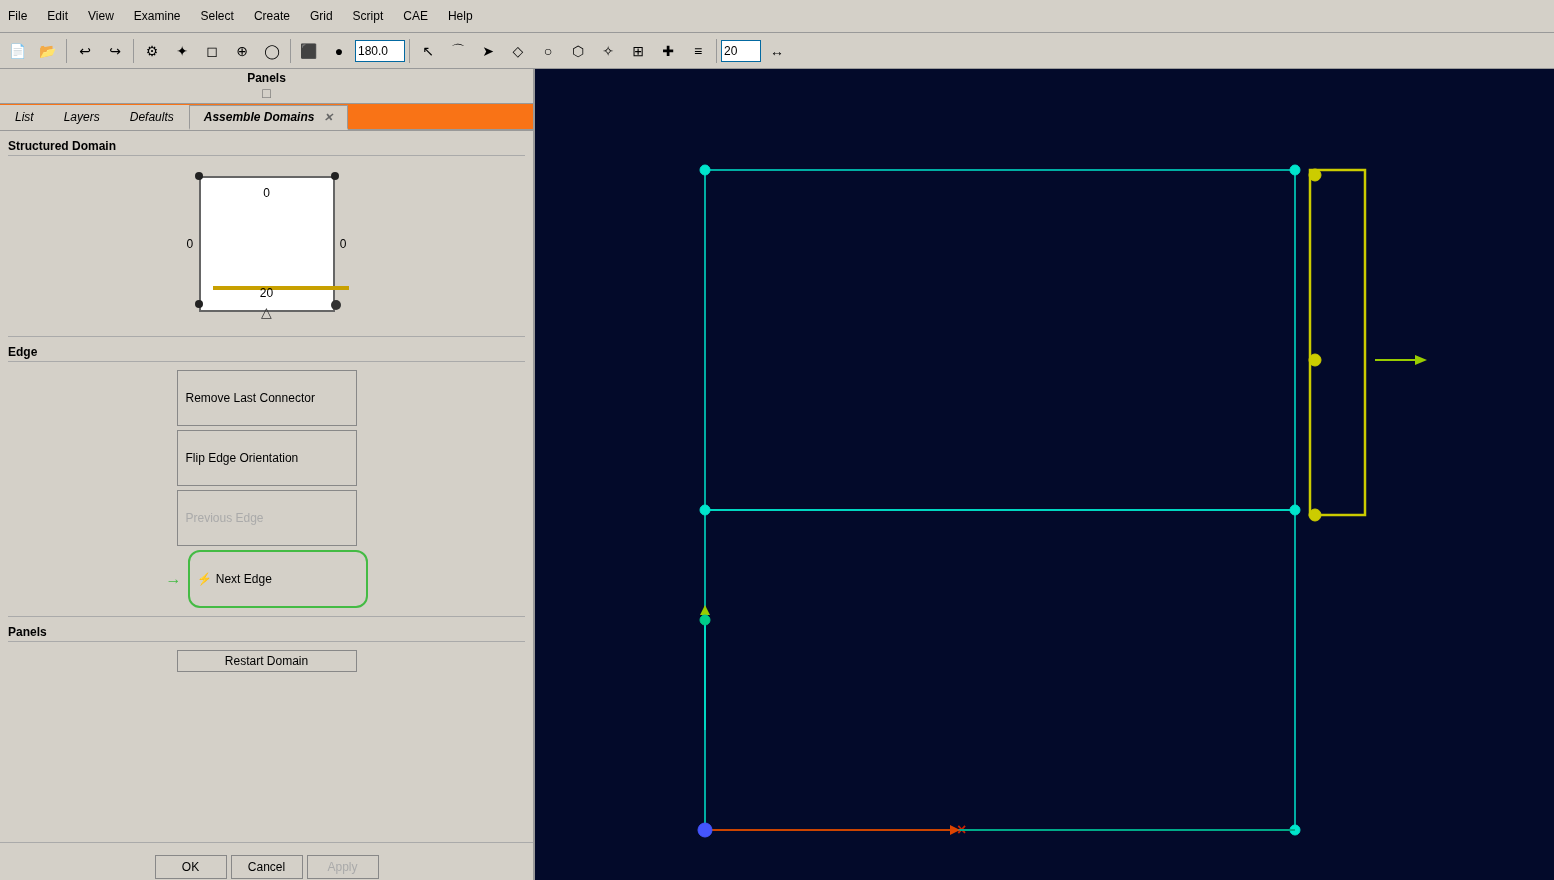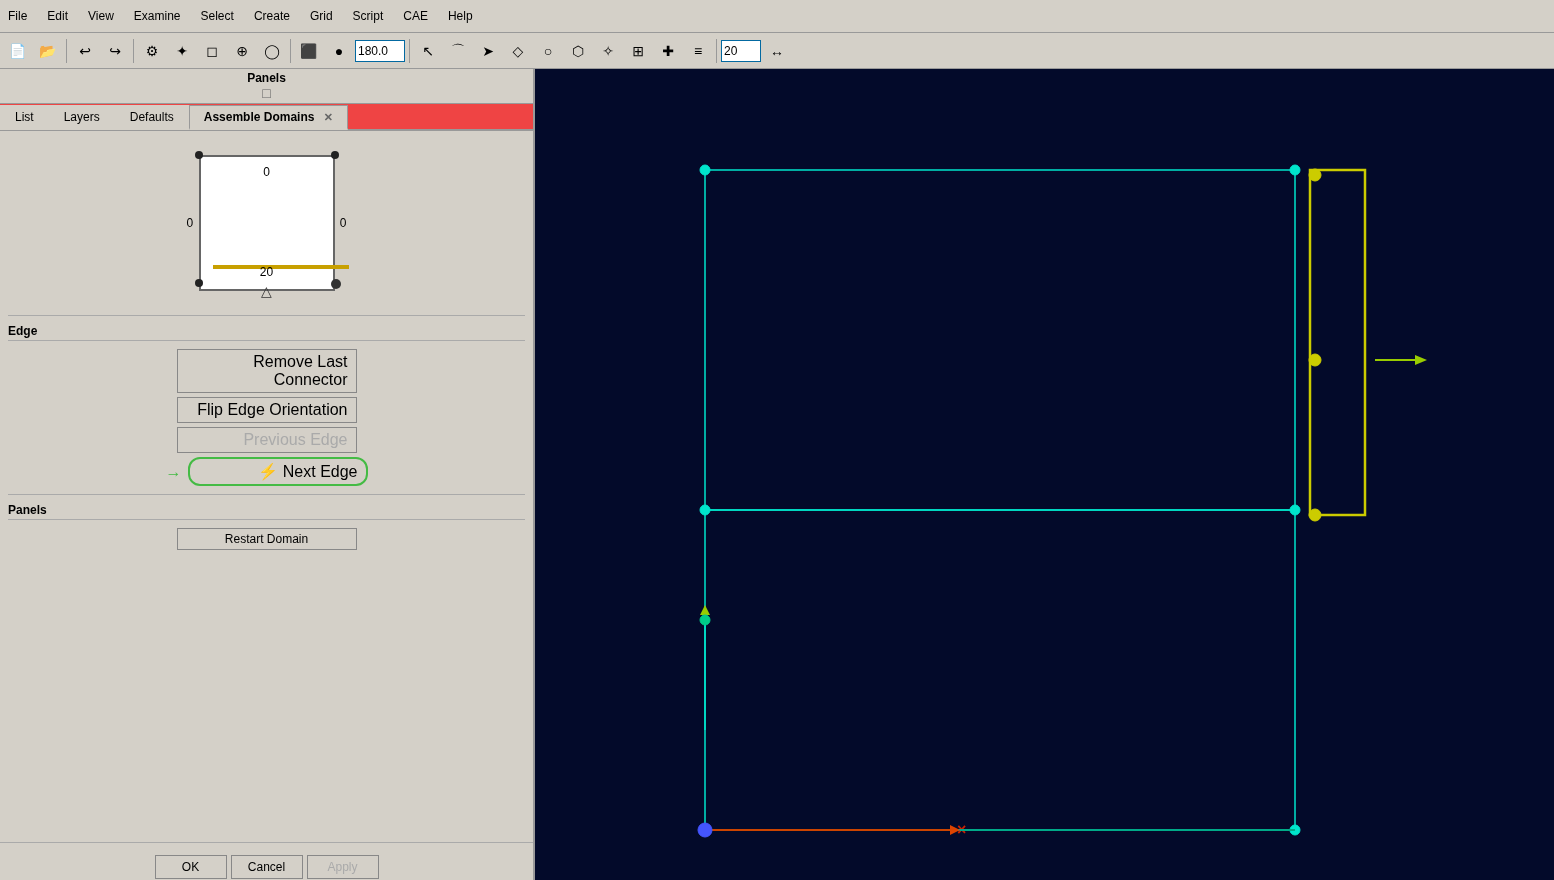--- a/index.html
+++ b/index.html
@@ -71,22 +71,23 @@
       border-bottom: 1px solid #999;
       justify-content: flex-end;
       flex-direction: column;
     }
     .panels-title { font-size: 12px; font-weight: bold; }
     .panels-close { cursor: pointer; font-size: 14px; color: #666; }
 
     
     .tabs {
       display: flex;
-      background: #ef4444;
+      background: #f97316;
       border-bottom: 2px solid #999;
+      font-style: italic;
     }
     .tab {
       padding: 4px 14px;
       font-size: 12px;
       cursor: pointer;
       border: 1px solid transparent;
       border-bottom: none;
       background: #d4d0c8;
       position: relative;
       top: 1px;
@@ -191,26 +192,26 @@
       border: none;
       border-top: 1px solid #aaa;
       margin: 8px 0;
     }
 
     
     .panel-btn {
       display: block;
       width: 180px;
       margin: 4px auto;
-      padding: 3px 8px;
+      padding: 20px 8px;
       background: #d4d0c8;
       border: 1px solid #888;
       cursor: pointer;
-      font-size: 16px;
-      text-align: right;
+      font-size: 12px;
+      text-align: left;
     }
     .panel-btn.disabled { color: #aaa; cursor: default; }
     .panel-btn.active-btn {
       border: 2px solid #44bb44;
       background: #d4d0c8;
     }
 
     
     .btn-row {
       display: flex;
@@ -341,20 +342,21 @@
       <div class="tab">Layers</div>
       <div class="tab">Defaults</div>
       <div class="tab active">
         <span>Assemble Domains</span>
         <span class="tab-close">✕</span>
       </div>
     </div>
 
     <div class="panel-content">
 
+      <div class="section-header">Structured Domain</div>
 
       <div class="domain-diagram">
         <div class="domain-box">
           <div class="domain-rect">
             <div class="domain-bottom-edge"></div>
           </div>
           <div class="domain-corner corner-tl"></div>
           <div class="domain-corner corner-tr"></div>
           <div class="domain-corner corner-bl"></div>
           <div class="domain-dot-br"></div>

